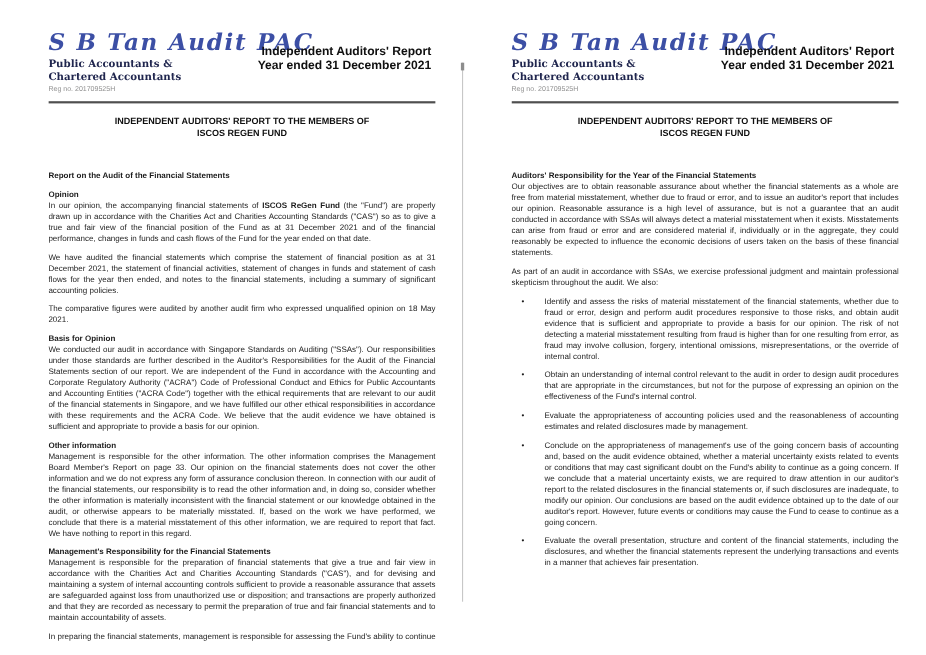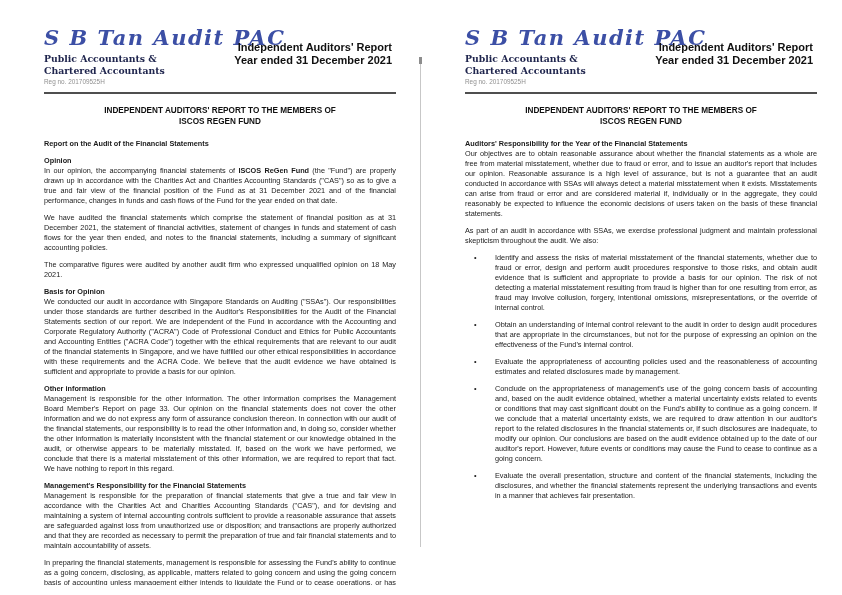--- a/index.html
+++ b/index.html
@@ -15,21 +15,21 @@
   .logo{font-family:"DejaVu Serif", serif;font-style:italic;font-weight:bold;
         font-size:21px;letter-spacing:1.5px;color:#3c4fa5;}
   .hdr-sub{font-family:"DejaVu Serif", serif;font-weight:bold;
            font-size:9.3px;line-height:12px;color:#20264e;margin-top:3px;}
   .hdr-reg{font-size:6.4px;color:#8f8f8f;margin-top:1px;}
   .hdr-right{position:absolute;right:4px;top:16px;text-align:right;font-weight:bold;
              font-size:11px;line-height:12.5px;color:#101010;}
   .rule{border:none;border-top:2px solid #4f4f4f;margin:7px 0 0 0;}
 
   .doc-title{text-align:center;font-weight:bold;font-size:8.2px;line-height:10.5px;
-             margin-top:12px;margin-bottom:12px;color:#101010;}
+             margin-top:12px;margin-bottom:28px;color:#101010;}
 
   .body{font-size:7.3px;line-height:10px;text-align:justify;color:#1b1b1b;}
   .heading{font-weight:bold;margin:7px 0 0 0;}
   .para{margin:0 0 7px 0;}
   .bullets{margin:0 0 7px 0;padding:0;list-style:none;}
   .bullets li{position:relative;padding-left:30px;margin-bottom:7px;}
   .dot{position:absolute;left:9px;top:0;}
   b{font-weight:bold;}
 </style>
 </head>

